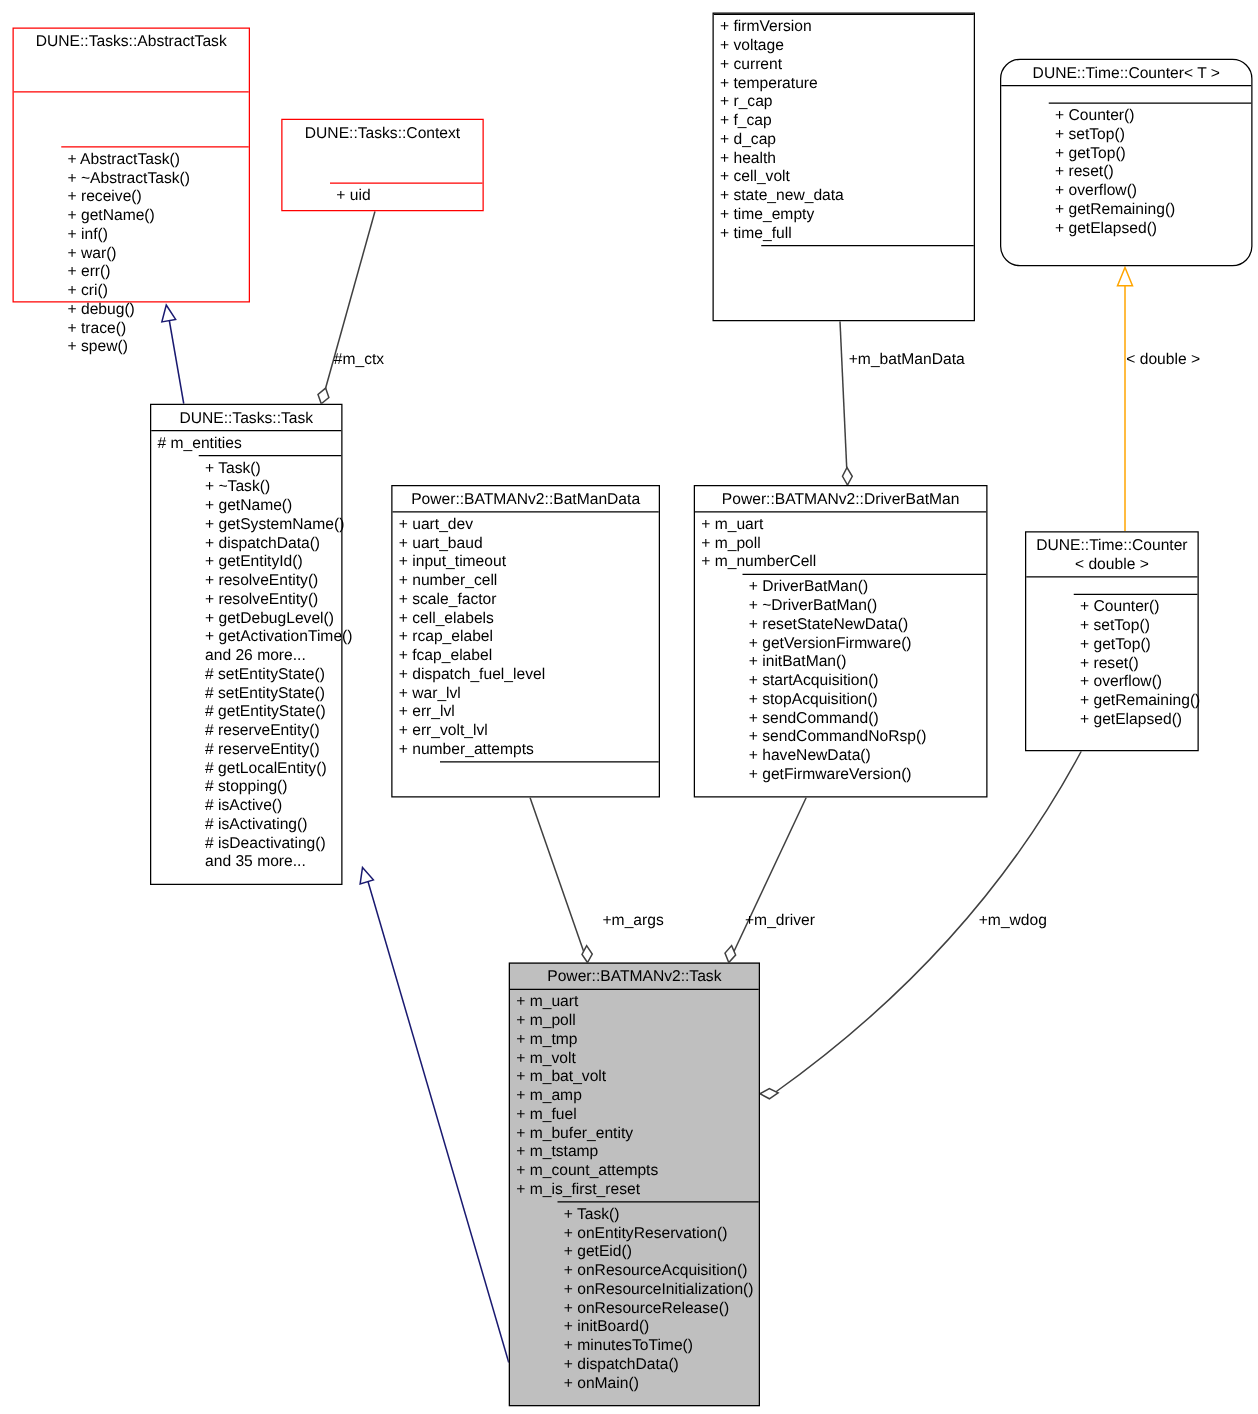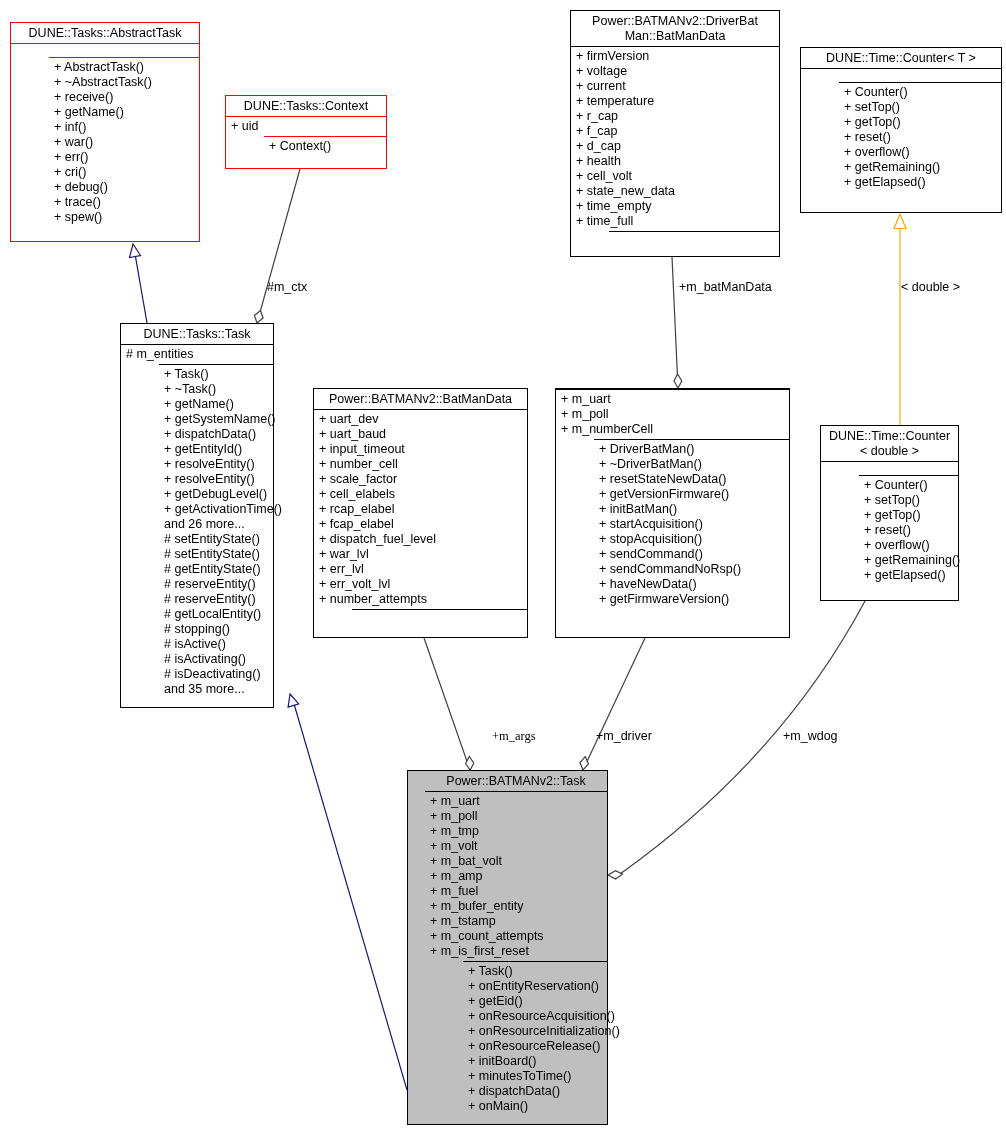--- a/index.html
+++ b/index.html
@@ -16,21 +16,21 @@
     background:#fff;border:1px solid #000;
     display:flex;flex-direction:column;
   }
   .box .title{
     text-align:center;padding:3px 4px 2px 4px;
     white-space:pre-line;line-height:15px;
   }
   .box .sec{border-top:1px solid #000;padding:2px 3px;min-height:9px;}
   .box .sec:last-child{flex:1;margin-left:38px;}
   .member{line-height:15px;white-space:nowrap;padding-left:2px;}
-  .box.red{border-color:#ff0000;}
+  .box.red{border-color:#ff0000;gap:30px;}
   .box.red .sec{border-top-color:#ff0000;}
   .box.gray{background:#bfbfbf;}
   .edge-label{
     position:absolute;z-index:2;white-space:nowrap;
     line-height:14px;
   }
 </style>
 </head>
 <body>
 
@@ -75,21 +75,21 @@
 
     <g stroke="#404040" stroke-width="1.2" fill="none">
       <path d="M865,601 Q780,760 620,874"></path>
       <polygon points="608,875 615.5,870.8 622.5,874.2 615.5,879" fill="#ffffff"></polygon>
     </g>
   </svg>
 
   <span class="edge-label" style="left:267px;top:280px;">#m_ctx</span>
   <span class="edge-label" style="left:679px;top:280px;">+m_batManData</span>
   <span class="edge-label" style="left:901px;top:280px;">&lt; double &gt;</span>
-  <span class="edge-label" style="left:492px;top:729px;font-family:Liberation Serif, serif;">+m_args</span>
+  <span class="edge-label" style="left:482px;top:729px;">+m_args</span>
   <span class="edge-label" style="left:596px;top:729px;">+m_driver</span>
   <span class="edge-label" style="left:783px;top:729px;">+m_wdog</span>
 
   <div class="box red" style="left:10px;top:22px;width:190px;height:220px;">
     <div class="title">DUNE::Tasks::AbstractTask</div>
     <div class="sec"></div>
     <div class="sec">
         <div class="member">+ AbstractTask()</div>
         <div class="member">+ ~AbstractTask()</div>
         <div class="member">+ receive()</div>
@@ -102,46 +102,41 @@
         <div class="member">+ trace()</div>
         <div class="member">+ spew()</div>
       </div>
   </div>
 
   <div class="box red" style="left:225px;top:95px;width:162px;height:74px;justify-content:space-between;">
     <div class="title">DUNE::Tasks::Context</div>
     <div class="sec">
         <div class="member">+ uid</div>
       </div>
-    <div class="sec">
-        <div class="member">+ Context()</div>
-      </div>
   </div>
 
   <div class="box" style="left:570px;top:10px;width:210px;height:247px;">
-    <div class="title">Power::BATMANv2::DriverBat
-Man::BatManData</div>
     <div class="sec">
         <div class="member">+ firmVersion</div>
         <div class="member">+ voltage</div>
         <div class="member">+ current</div>
         <div class="member">+ temperature</div>
         <div class="member">+ r_cap</div>
         <div class="member">+ f_cap</div>
         <div class="member">+ d_cap</div>
         <div class="member">+ health</div>
         <div class="member">+ cell_volt</div>
         <div class="member">+ state_new_data</div>
         <div class="member">+ time_empty</div>
         <div class="member">+ time_full</div>
       </div>
     <div class="sec"></div>
   </div>
 
-  <div class="box" style="left:800px;top:47px;width:202px;height:166px;">
+  <div class="box" style="left:800px;top:47px;width:202px;height:166px;border-radius:16px;">
     <div class="title">DUNE::Time::Counter&lt; T &gt;</div>
     <div class="sec"></div>
     <div class="sec">
         <div class="member">+ Counter()</div>
         <div class="member">+ setTop()</div>
         <div class="member">+ getTop()</div>
         <div class="member">+ reset()</div>
         <div class="member">+ overflow()</div>
         <div class="member">+ getRemaining()</div>
         <div class="member">+ getElapsed()</div>
@@ -193,20 +188,21 @@
         <div class="member">+ dispatch_fuel_level</div>
         <div class="member">+ war_lvl</div>
         <div class="member">+ err_lvl</div>
         <div class="member">+ err_volt_lvl</div>
         <div class="member">+ number_attempts</div>
       </div>
     <div class="sec"></div>
   </div>
 
   <div class="box" style="left:555px;top:388px;width:235px;height:250px;">
+    <div class="title">Power::BATMANv2::DriverBatMan</div>
     <div class="sec">
         <div class="member">+ m_uart</div>
         <div class="member">+ m_poll</div>
         <div class="member">+ m_numberCell</div>
       </div>
     <div class="sec">
         <div class="member">+ DriverBatMan()</div>
         <div class="member">+ ~DriverBatMan()</div>
         <div class="member">+ resetStateNewData()</div>
         <div class="member">+ getVersionFirmware()</div>
@@ -228,21 +224,21 @@
         <div class="member">+ Counter()</div>
         <div class="member">+ setTop()</div>
         <div class="member">+ getTop()</div>
         <div class="member">+ reset()</div>
         <div class="member">+ overflow()</div>
         <div class="member">+ getRemaining()</div>
         <div class="member">+ getElapsed()</div>
       </div>
   </div>
 
-  <div class="box gray" style="left:407px;top:770px;width:201px;height:355px;padding-left:17px;">
+  <div class="box gray" style="left:407px;top:770px;width:201px;height:355px;">
     <div class="title">Power::BATMANv2::Task</div>
     <div class="sec">
         <div class="member">+ m_uart</div>
         <div class="member">+ m_poll</div>
         <div class="member">+ m_tmp</div>
         <div class="member">+ m_volt</div>
         <div class="member">+ m_bat_volt</div>
         <div class="member">+ m_amp</div>
         <div class="member">+ m_fuel</div>
         <div class="member">+ m_bufer_entity</div>

